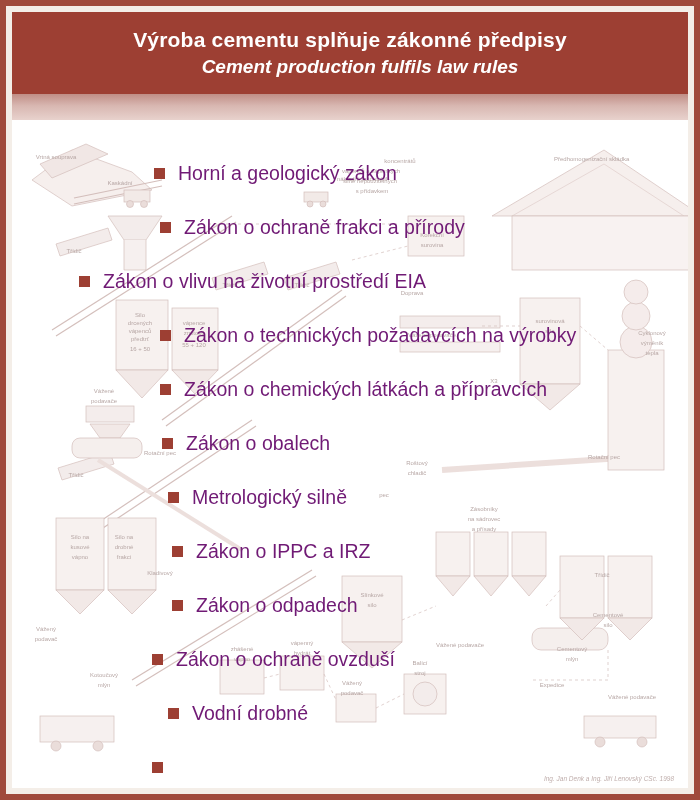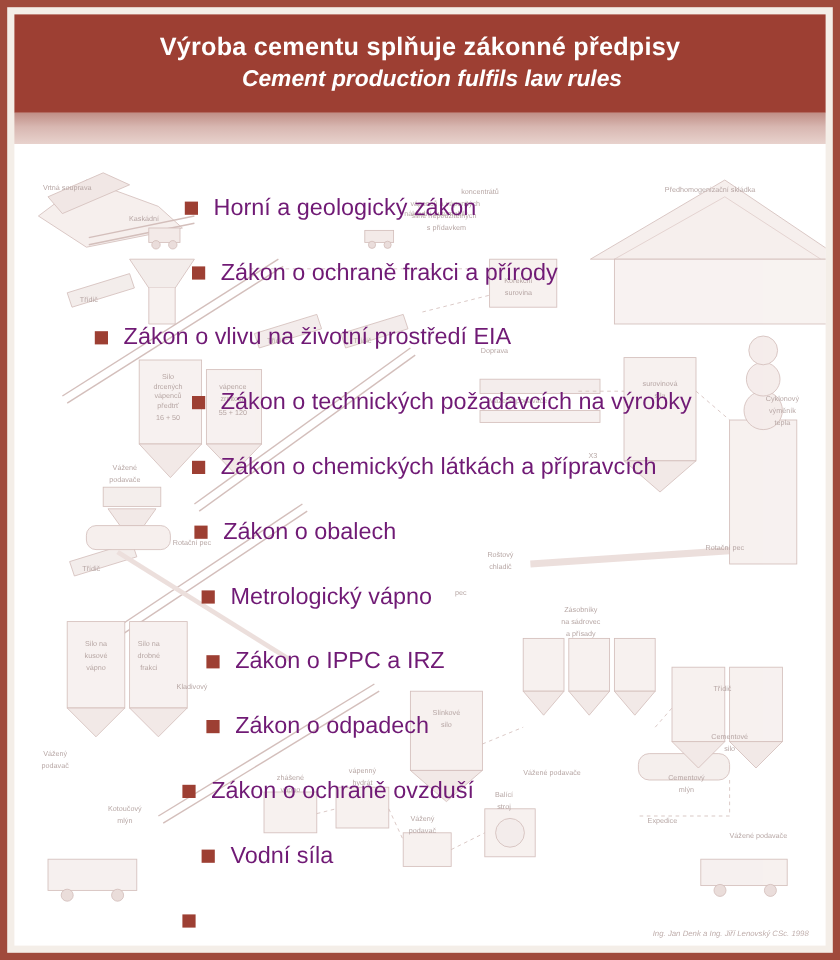--- a/index.html
+++ b/index.html
@@ -291,37 +291,37 @@
       <div class="bullet i4">
         <span class="sq"></span>
         <span class="txt">Zákon o chemických látkách a přípravcích</span>
       </div>
       <div class="bullet i5">
         <span class="sq"></span>
         <span class="txt">Zákon o obalech</span>
       </div>
       <div class="bullet i6">
         <span class="sq"></span>
-        <span class="txt">Metrologický vápno</span>
+        <span class="txt">Metrologický silně</span>
       </div>
       <div class="bullet i7">
         <span class="sq"></span>
         <span class="txt">Zákon o IPPC a IRZ</span>
       </div>
       <div class="bullet i8">
         <span class="sq"></span>
         <span class="txt">Zákon o odpadech</span>
       </div>
       <div class="bullet i9">
         <span class="sq"></span>
         <span class="txt">Zákon o ochraně ovzduší</span>
       </div>
       <div class="bullet i10">
         <span class="sq"></span>
-        <span class="txt">Vodní síla</span>
+        <span class="txt">Vodní drobné</span>
       </div>
       <div class="bullet i11">
         <span class="sq"></span>
       </div>
     </div>
 
   </div>
 </div>
 
 </body></html>

